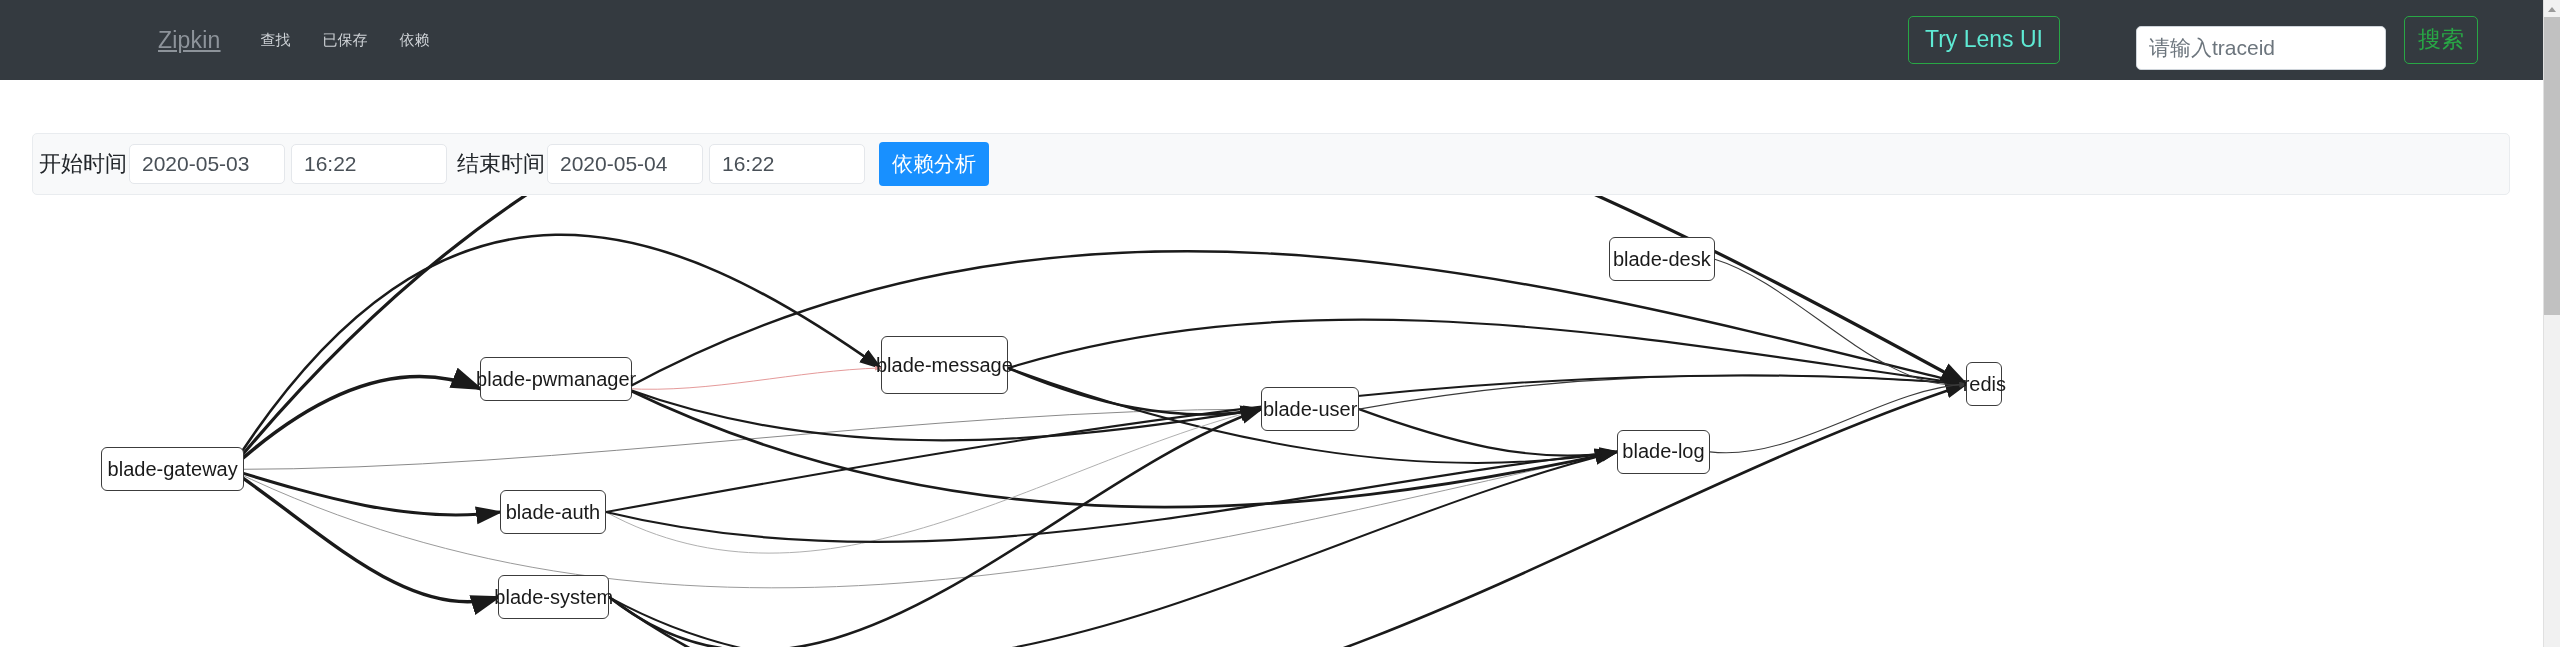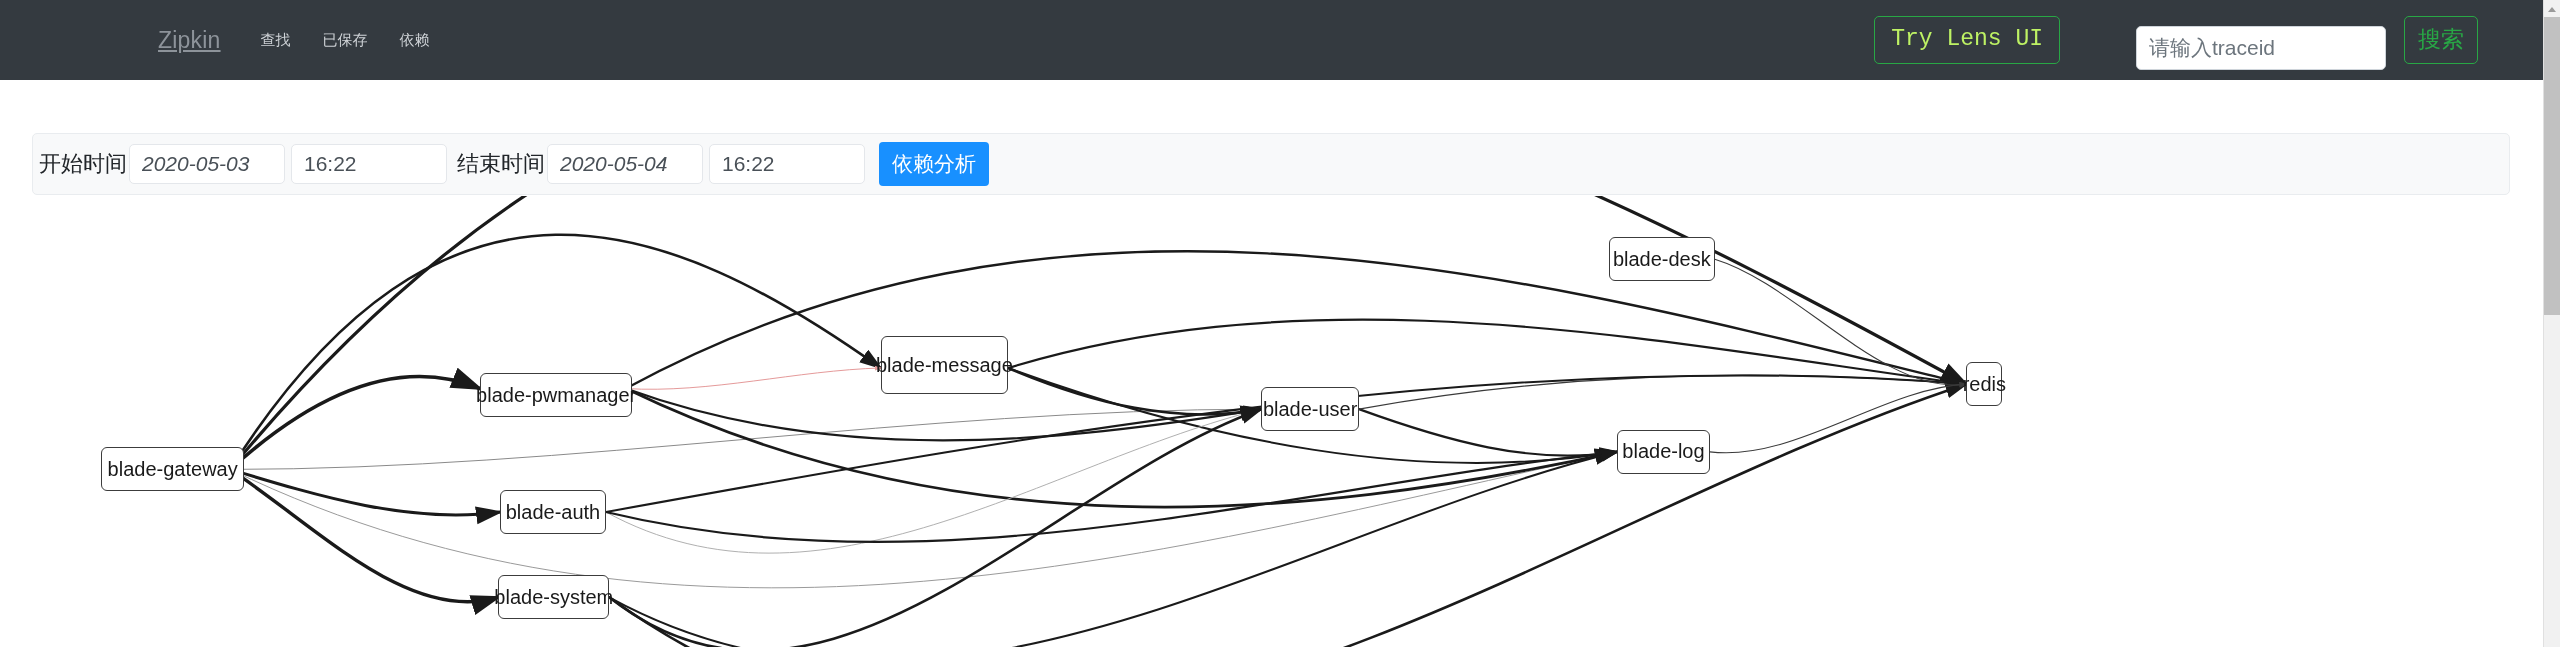--- a/index.html
+++ b/index.html
@@ -32,26 +32,26 @@
     text-decoration: none;
     white-space: nowrap;
   }
   #nav-right {
     margin-left: auto;
     display: flex; align-items: center;
     margin-right: 65px;
   }
   #lens-btn {
     border: 1px solid #28a745;
-    color: #bef264;
+    color: #5eead4;
     background: transparent;
     border-radius: 5px;
     font-size: 23px;
     padding: 9px 16px;
-    font-family: Liberation Mono, monospace;
+    font-family: Liberation Sans, sans-serif;
     line-height: 1.2;
     cursor: pointer;
   }
   #traceid-input {
     width: 250px; height: 44px;
     margin-left: 76px;
     border: 1px solid #ced4da;
     border-radius: 5px;
     background: #fff;
     font-size: 21px;
@@ -96,21 +96,21 @@
     border: 1px solid #e4e7eb;
     border-radius: 5px;
     background: #fff;
     font-size: 21px;
     color: #495057;
     padding: 0 12px;
     margin-left: 2px;
     font-family: inherit;
     outline: none;
   }
-  .date-input { width: 156px; font-style: italic; }
+  .date-input { width: 156px; }
   .time-input { width: 156px; margin-left: 6px; }
   #analyze-btn {
     margin-left: 14px;
     background: #1890ff;
     border: none;
     border-radius: 4px;
     color: #fff;
     font-size: 21px;
     padding: 9px 13px;
     font-family: inherit;
@@ -231,21 +231,21 @@
         <path d="M609.25,401.31 C941.85535,582.7311 1284.53965,337.41949500000004 1617.145,255.78000000000003" stroke="#1a1a1a" stroke-width="2" fill="none" marker-end="url(#arrow)"></path>
         <path d="M609.25,401.31 C1057.093,727.014 1518.507,334.7268 1966.3500000000001,188.16000000000003" stroke="#1a1a1a" stroke-width="2.6" fill="none" marker-end="url(#arrow)"></path>
         <path d="M1709.825,255.78000000000003 C1794.4782500000001,266.04100000000005 1881.69675,192.77745000000002 1966.3500000000001,188.16000000000003" stroke="#3a3a3a" stroke-width="1.2" fill="none" marker-end="url(#arrow-thin)"></path>
         <path d="M1714.7900000000002,63.209999999999994 C1797.8048000000001,88.36599999999999 1883.3352000000002,199.48020000000002 1966.3500000000001,188.16000000000003" stroke="#3a3a3a" stroke-width="1.1" fill="none" marker-end="url(#arrow-thin)"></path>
       </g>
   </svg>
   <div id="node-layer">
       <div class="node-box" style="left: 101.165px; top: 251.37px; width: 143px; height: 44.1px; align-items: center;">
         <span>blade-gateway</span>
       </div>
-      <div class="node-box" style="left: 480.16px; top: 177px; width: 152px; height: 44.1px;">
+      <div class="node-box" style="left: 480.16px; top: 161px; width: 152px; height: 44.1px;">
         <span>blade-pwmanager</span>
       </div>
       <div class="node-box" style="left: 880.67px; top: 140px; width: 127.435px; height: 58px;">
         <span>blade-message</span>
       </div>
       <div class="node-box" style="left: 1261.32px; top: 191.1px; width: 97.645px; height: 44.1px;">
         <span>blade-user</span>
       </div>
       <div class="node-box" style="left: 500.02px; top: 294px; width: 105.92px; height: 44.1px;">
         <span>blade-auth</span>

